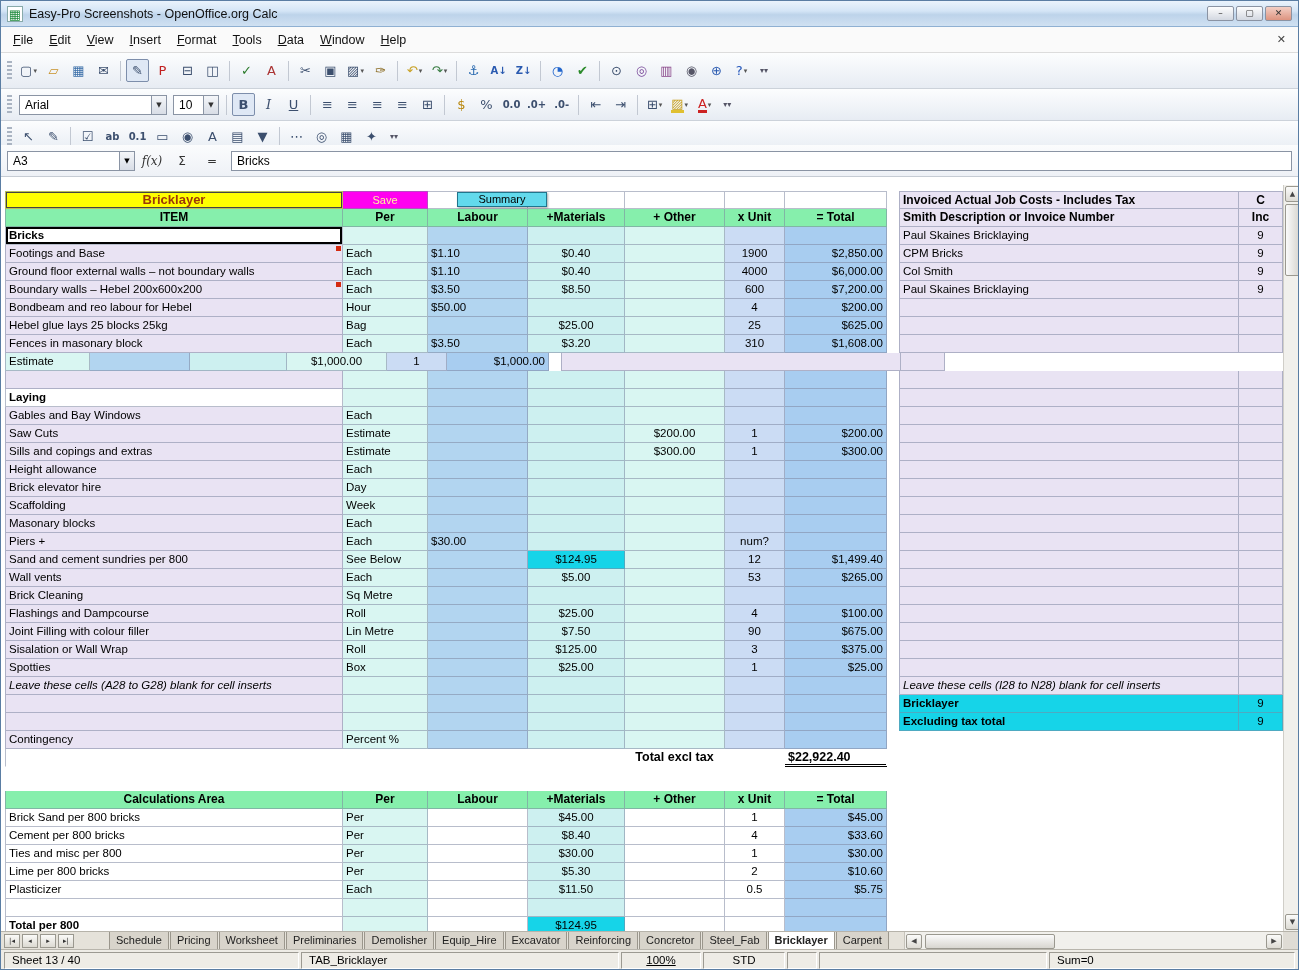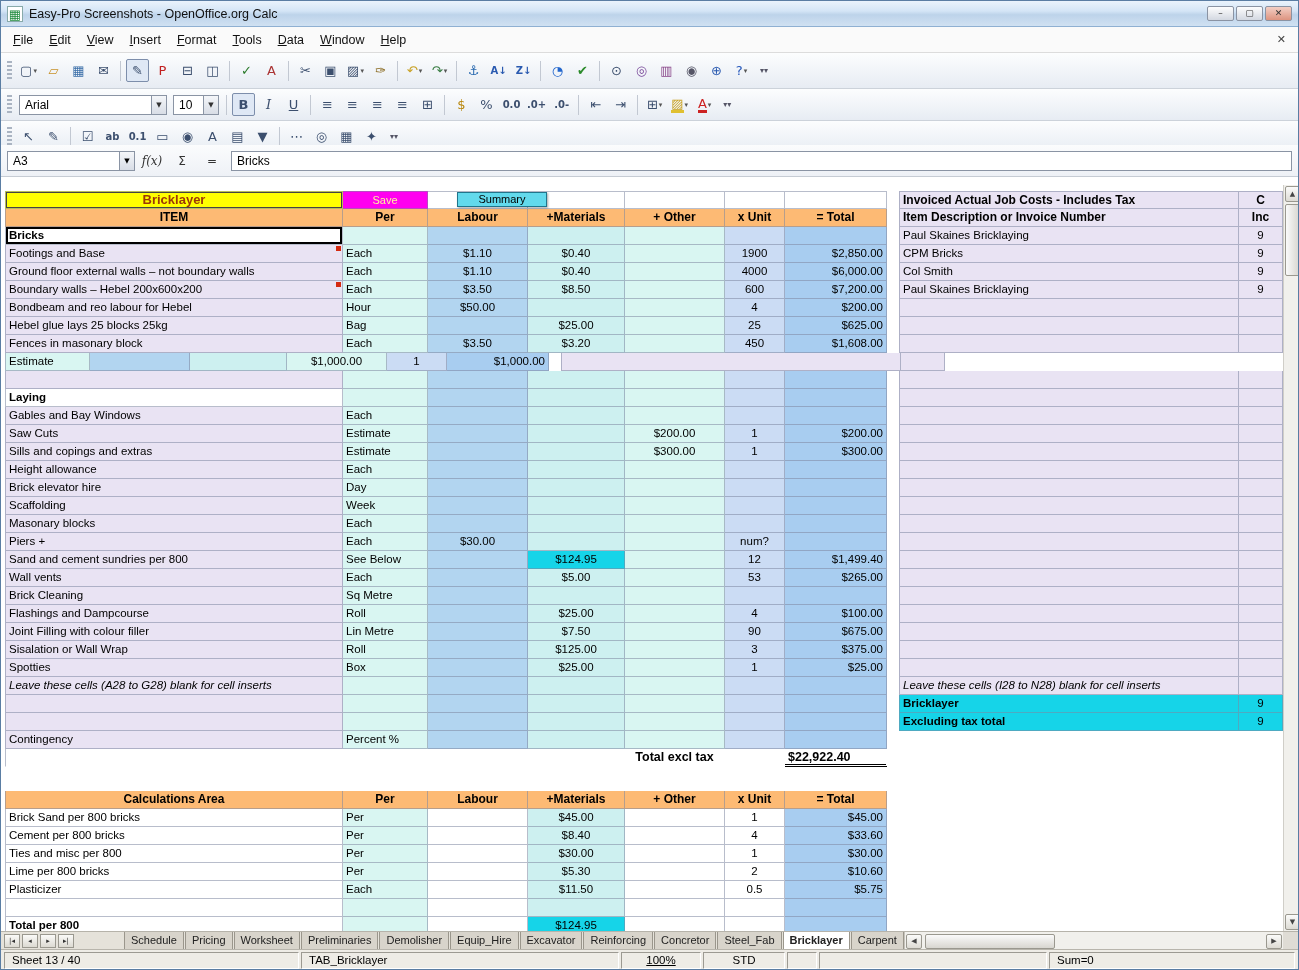--- a/index.html
+++ b/index.html
@@ -75,29 +75,29 @@
   
   .grid { position:absolute; top:184px; left:0; width:1282px; height:746px; overflow:hidden; background:#fff; }
   .sheet { padding:6px 0 0 4px; }
   .grow { display:flex; height:18px; position:relative; }
   .cell { flex:0 0 auto; border-right:1px solid rgba(125,135,160,.55); border-bottom:1px solid rgba(125,135,160,.55);
     padding:0 3px; font-size:11.5px; line-height:16px; white-space:nowrap; overflow:hidden; }
   .grow > .cell:first-child { border-left:1px solid rgba(125,135,160,.55); }
   .hdr1 .cell { border-top:1px solid rgba(125,135,160,.55); }
   .c-item { width:338px; background:#e9e3f3; }
   .c-per  { width:85px;  background:#d9f6f2; }
-  .c-lab  { width:100px; background:#b2d5f0; text-align:center; }
+  .c-lab  { width:100px; background:#b2d5f0; text-align:left; }
   .c-mat  { width:97px;  background:#cdf0f0; text-align:center; }
   .c-oth  { width:100px; background:#d9f6f2; text-align:center; }
   .c-unit { width:60px;  background:#cbdcf4; text-align:center; }
   .c-tot  { width:102px; background:#a8cdf0; text-align:right; }
   .gapcol { flex:0 0 12px; }
   .c-desc { width:340px; background:#e9e3f3; border-left:1px solid rgba(125,135,160,.55); }
   .c-part { width:44px;  background:#e9e3f3; text-align:center; }
-  .th { background:#fdba74; font-weight:bold; text-align:center; font-size:12px; }
+  .th { background:#86efac; font-weight:bold; text-align:center; font-size:12px; }
   .sec { background:#fff; font-weight:bold; }
   .selcell { box-shadow:inset 0 0 0 2px #000; }
   .ital { font-style:italic; }
   .bold { font-weight:bold; }
   .note { position:relative; }
   .note::after { content:""; position:absolute; top:1px; right:1px; width:5px; height:5px; background:#d42a10; }
   .hl { background:#16d4e8; }
   .invhdr { font-weight:bold; font-size:12px; }
   .title-cell { background:#ffff00; color:#9c3806; font-weight:bold; font-size:13px; text-align:center;
     box-shadow:inset 0 0 0 1px #444; }
@@ -124,21 +124,21 @@
   .vthumb { position:absolute; top:19px; left:1px; width:15px; height:72px;
     background:linear-gradient(90deg,#fafafa,#d8d6d0); border:1px solid #9a988f; border-radius:2px; }
 
   
   .tabbar { position:absolute; top:930px; left:0; width:1282px; height:18px; background:#e5e2da;
     border-top:1px solid #b6b3aa; display:flex; align-items:stretch; overflow:hidden; }
   .tabnav { display:flex; align-items:center; padding-left:2px; }
   .tabnav-btn { width:16px; height:14px; margin:0 1px; background:linear-gradient(#fafaf8,#dcdad2);
     border:1px solid #9a988f; font-size:7px; line-height:12px; text-align:center; color:#333;
     font-family:"DejaVu Sans",sans-serif; }
-  .tabs { display:flex; align-items:stretch; overflow:hidden; max-width:826px; margin-left:16px;padding-left:33px; }
+  .tabs { display:flex; align-items:stretch; overflow:hidden; max-width:826px; margin-left:1px;padding-left:33px; }
   .tab { padding:2px 6px 0 6px; font-size:11px; white-space:nowrap; background:#d8d4cb;
     border-left:1px solid #9a968c; border-right:1px solid #9a968c; margin-right:1px; color:#222; }
   .tab.active { background:#fff; font-weight:bold; }
   .hscroll { position:absolute; left:903px; top:0; width:379px; height:18px; background:#f1f0ec;
     border-left:1px solid #c6c3ba; display:flex; align-items:center; }
   .harr { width:16px; height:15px; background:linear-gradient(#fbfbfa,#dddbd4); border:1px solid #9a988f;
     border-radius:2px; font-size:7px; line-height:13px; text-align:center; color:#444; margin:0 1px;
     font-family:"DejaVu Sans",sans-serif; }
   .hthumb { width:130px; height:15px; background:linear-gradient(#fafafa,#d8d6d0); border:1px solid #9a988f;
     border-radius:2px; margin-left:2px; }
@@ -444,21 +444,21 @@
 
       <div class="grow hdr2">
         <div class="cell c-item th">ITEM</div>
         <div class="cell c-per th">Per</div>
         <div class="cell c-lab th">Labour</div>
         <div class="cell c-mat th">+Materials</div>
         <div class="cell c-oth th">+ Other</div>
         <div class="cell c-unit th">x Unit</div>
         <div class="cell c-tot th">= Total</div>
         <div class="gapcol"></div>
-        <div class="cell c-desc invhdr">Item Description or Invoice Number</div>
+        <div class="cell c-desc invhdr">Smith Description or Invoice Number</div>
         <div class="cell c-part invhdr">Inc</div>
       </div>
 
       <div>
           <div class="grow">
             <div class="cell c-item sec selcell">Bricks</div>
             <div class="cell c-per"></div>
             <div class="cell c-lab"></div>
             <div class="cell c-mat"></div>
             <div class="cell c-oth"></div>
@@ -527,21 +527,21 @@
             <div class="gapcol"></div>
             <div class="cell c-desc"></div>
             <div class="cell c-part"></div>
           </div>
           <div class="grow">
             <div class="cell c-item">Fences in masonary block</div>
             <div class="cell c-per">Each</div>
             <div class="cell c-lab">$3.50</div>
             <div class="cell c-mat">$3.20</div>
             <div class="cell c-oth"></div>
-            <div class="cell c-unit">450</div>
+            <div class="cell c-unit">310</div>
             <div class="cell c-tot">$1,608.00</div>
             <div class="gapcol"></div>
             <div class="cell c-desc"></div>
             <div class="cell c-part"></div>
           </div>
           <div class="grow">
             <div class="cell c-per">Estimate</div>
             <div class="cell c-lab"></div>
             <div class="cell c-mat"></div>
             <div class="cell c-oth">$1,000.00</div>

